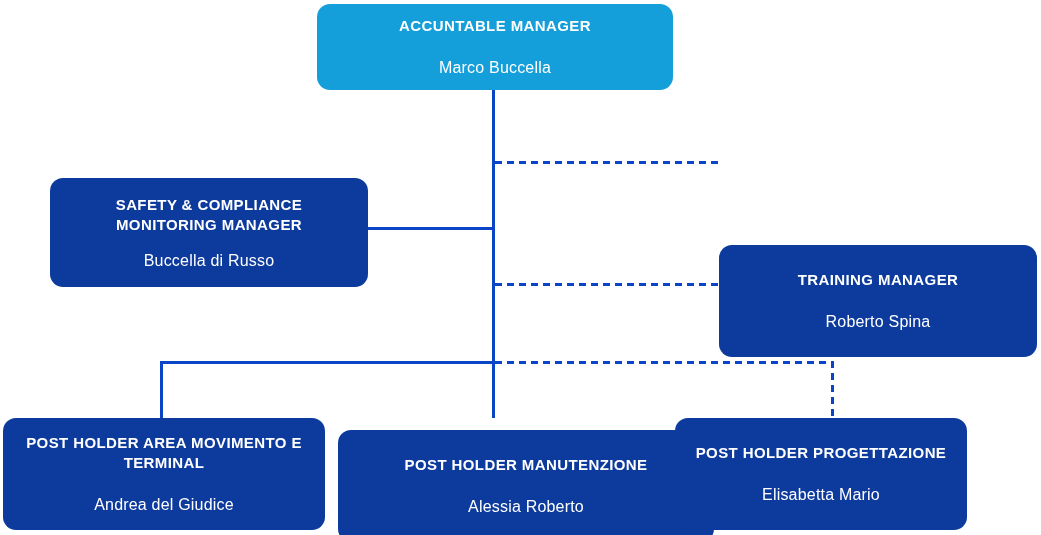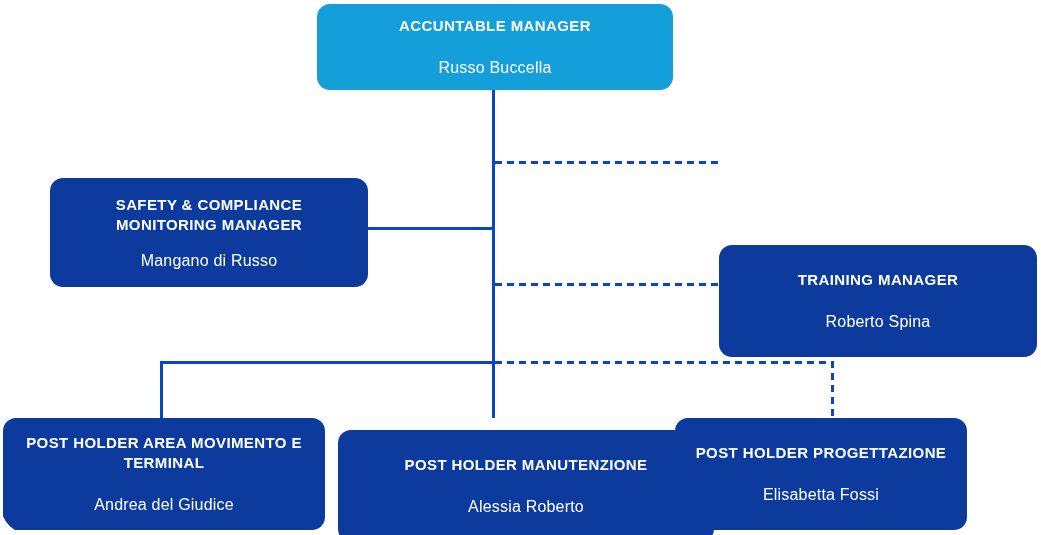--- a/index.html
+++ b/index.html
@@ -9,21 +9,20 @@
     --connector:#0b45c7;
     --text:#ffffff;
   }
   html,body{margin:0;padding:0;background:var(--background);}
   .canvas{
     position:relative;
     width:1041px;height:535px;
     background:var(--background);
     font-family:"Liberation Sans", sans-serif;
     overflow:hidden;
-    border-radius:32px;
   }
   .box{
     position:absolute;
     display:flex;flex-direction:column;
     align-items:center;justify-content:center;
     gap:22px;
     border-radius:13px;
     color:var(--text);
     text-align:center;
     box-sizing:border-box;
@@ -56,42 +55,42 @@
   <div class="line dashed h" style="left:495px;top:161px;width:224px"></div>
   <div class="line solid h" style="left:368px;top:227px;width:127px"></div>
   <div class="line dashed h" style="left:495px;top:283px;width:224px"></div>
   <div class="line solid h" style="left:160px;top:361px;width:335px"></div>
   <div class="line solid v" style="left:160px;top:361px;height:57px"></div>
   <div class="line dashed h" style="left:495px;top:361px;width:338px"></div>
   <div class="line dashed v" style="left:831px;top:361px;height:57px"></div>
 
   <div class="box accent" style="left:317px;top:4px;width:356px;height:86px">
     <div class="title">ACCUNTABLE MANAGER</div>
-    <div class="name">Russo Buccella</div>
+    <div class="name">Marco Buccella</div>
   </div>
 
 
   <div class="box primary safety" style="left:50px;top:178px;width:318px;height:109px;gap:16px">
     <div class="title">SAFETY &amp; COMPLIANCE MONITORING MANAGER</div>
-    <div class="name">Mangano di Russo</div>
+    <div class="name">Buccella di Russo</div>
   </div>
 
   <div class="box primary" style="left:719px;top:245px;width:318px;height:112px">
     <div class="title">TRAINING MANAGER</div>
     <div class="name">Roberto Spina</div>
   </div>
 
   <div class="box primary movimento" style="left:3px;top:418px;width:322px;height:112px;">
     <div class="title">POST HOLDER AREA MOVIMENTO E TERMINAL</div>
     <div class="name">Andrea del Giudice</div>
   </div>
 
   <div class="box primary" style="left:338px;top:430px;width:376px;height:112px">
     <div class="title">POST HOLDER MANUTENZIONE</div>
     <div class="name">Alessia Roberto</div>
   </div>
 
   <div class="box primary" style="left:675px;top:418px;width:292px;height:112px">
     <div class="title">POST HOLDER PROGETTAZIONE</div>
-    <div class="name">Elisabetta Fossi</div>
+    <div class="name">Elisabetta Mario</div>
   </div>
 
 </div>
 
 </body></html>

